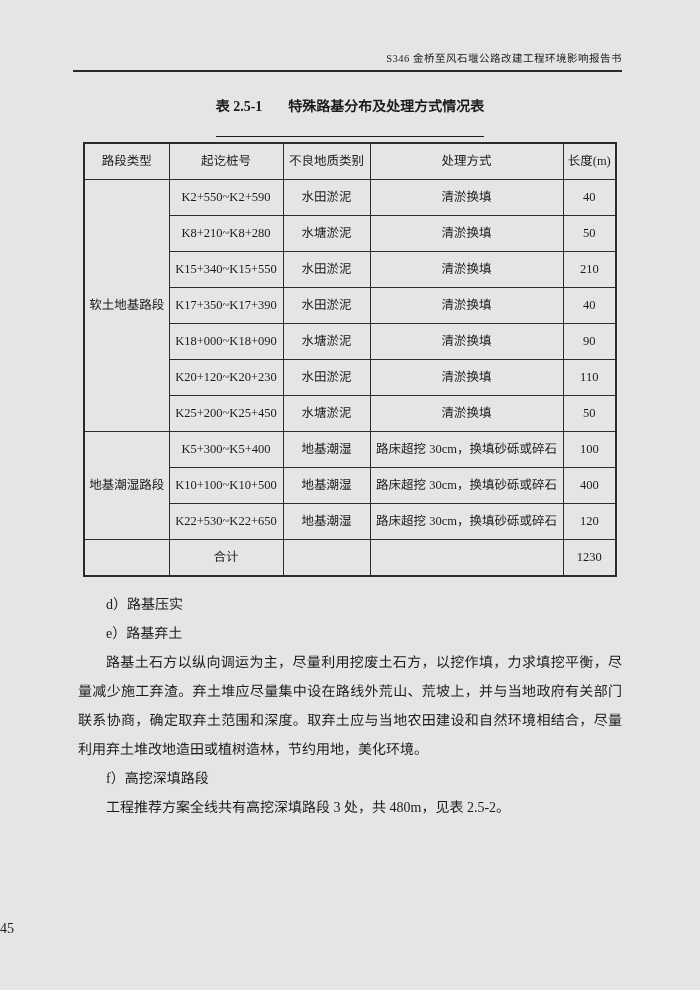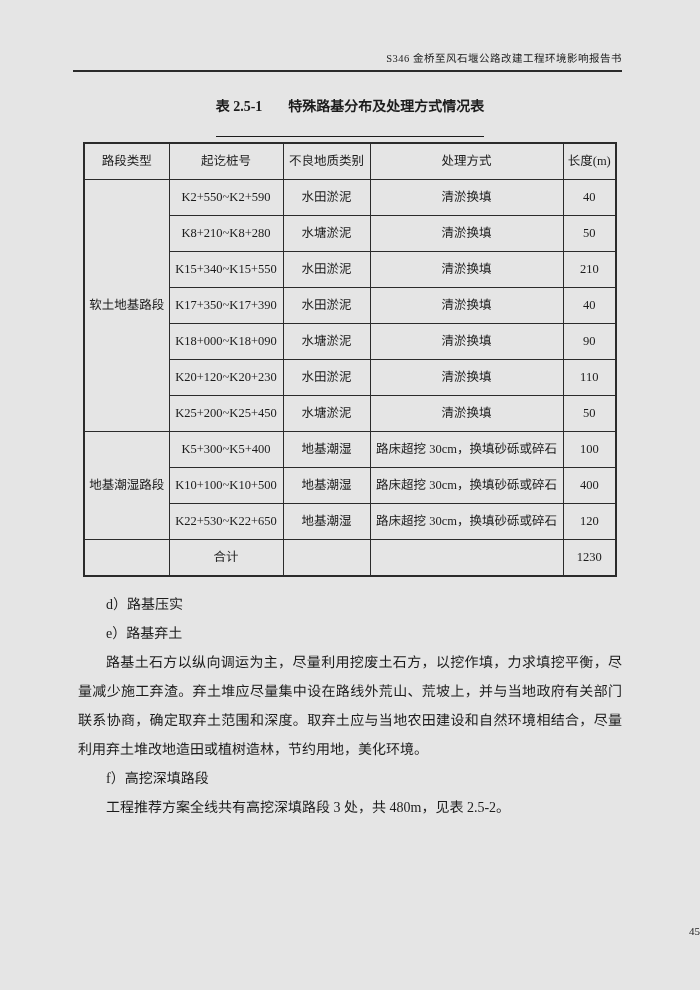--- a/index.html
+++ b/index.html
@@ -88,22 +88,22 @@
     line-height: 15px;
     overflow: hidden;
     white-space: nowrap;
   }
   
   .footer {
     position: absolute;
     bottom: 53px;
     left: 0;
     width: 100%;
-    text-align: right;
-    font-size: 11px;
+    text-align: left;
+    font-size: 14px;
   }
 </style>
 </head>
 <body>
 
 <div class="page">
 
   <div class="header">
     <span>S346 金桥至风石堰公路改建工程环境影响报告书</span>
   </div>

